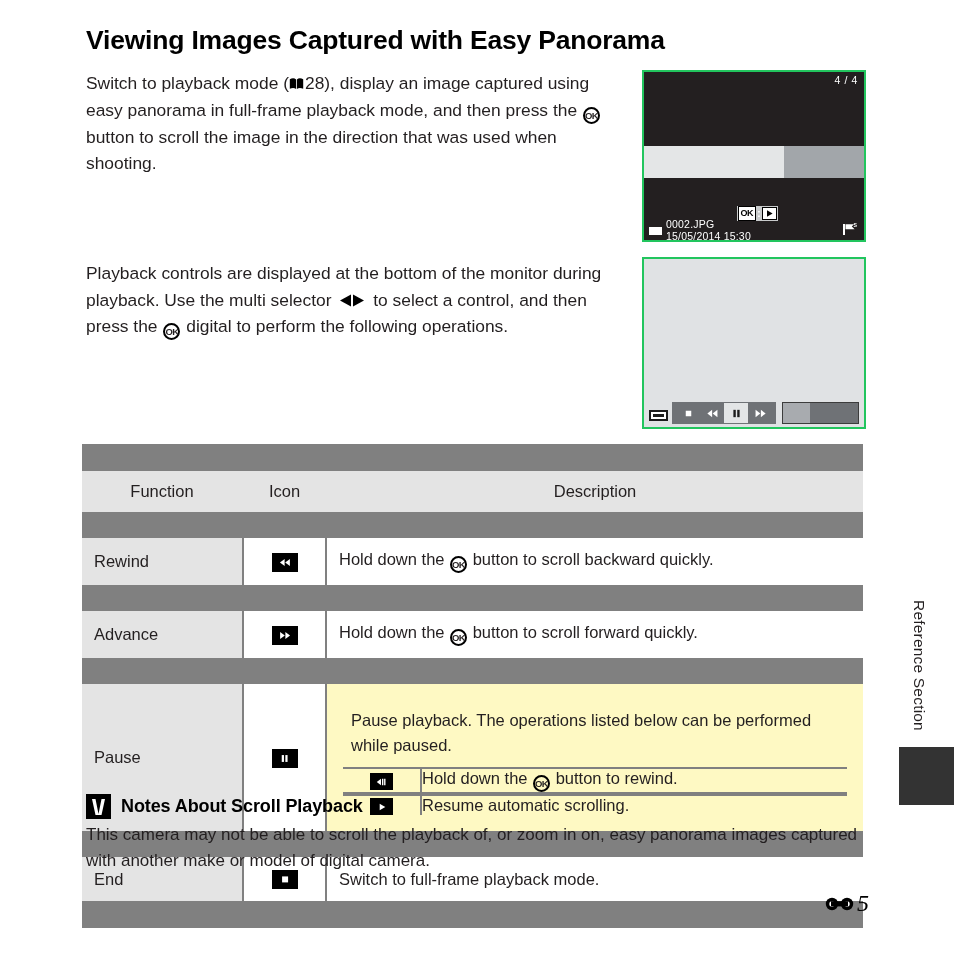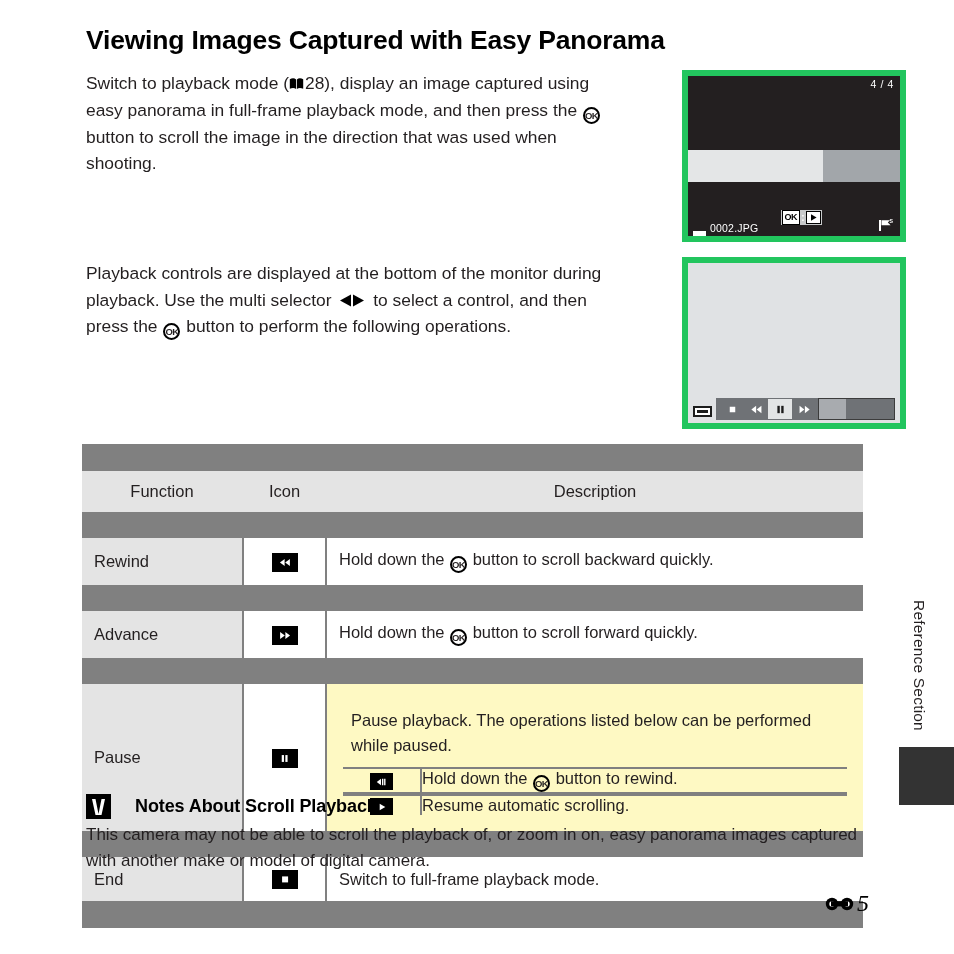--- a/index.html
+++ b/index.html
@@ -65,24 +65,23 @@
   }
   .ico-multi {
     width: 28px; height: 15px;
     vertical-align: -2px;
     margin: 0 2px;
   }
 
   
   .monitor {
     position: absolute;
-    border: 6px solid #22c55e;
+    border: 2px solid #22c55e;
     box-sizing: border-box;
     overflow: hidden;
-    margin-left: 40px;
   }
   #monitor-1 {
     left: 642px; top: 70px;
     width: 224px; height: 172px;
     background: #231f20;
   }
   #monitor-2 {
     left: 642px; top: 257px;
     width: 224px; height: 172px;
     background: #e0e2e4;
@@ -286,21 +285,21 @@
   .gbox-sm {
     width: 23px; height: 17px;
   }
 
   
   .notes-head {
     position: absolute;
     left: 86px; top: 794px;
     display: flex;
     align-items: center;
-    gap: 24px;
+    gap: 10px;
   }
   .notes-mark {
     width: 25px; height: 25px;
     background: #000;
     display: flex;
     align-items: center;
     justify-content: center;
   }
   .notes-title {
     font-size: 18px;
@@ -358,21 +357,21 @@
   <span>Switch to playback mode (</span><span class="ico ico-book"><svg viewBox="0 0 15 13" width="15" height="13">
         <path d="M0.8 2.2 C3 1 5.5 1 7.1 2.4 L7.1 12 C5.5 10.8 3 10.8 0.8 11.8 Z" fill="#000"></path>
         <path d="M14.2 2.2 C12 1 9.5 1 7.9 2.4 L7.9 12 C9.5 10.8 12 10.8 14.2 11.8 Z" fill="#000"></path>
       </svg></span><span>28), display an image captured using easy panorama in full-frame playback mode, and then press the </span><span class="ico ico-ok">OK</span><span> button to scroll the image in the direction that was used when shooting.</span>
 </div>
 
 <div class="para" id="para-2">
   <span>Playback controls are displayed at the bottom of the monitor during playback. Use the multi selector </span><span class="ico ico-multi"><svg viewBox="0 0 28 15" width="28" height="15">
         <polygon points="13,1.5 13,13.5 2,7.5" fill="#000"></polygon>
         <polygon points="15,1.5 15,13.5 26,7.5" fill="#000"></polygon>
-      </svg></span><span> to select a control, and then press the </span><span class="ico ico-ok">OK</span><span> button to perform the following operations.</span>
+      </svg></span><span> to select a control, and then press the </span><span class="ico ico-ok">OK</span><span> digital to perform the following operations.</span>
 </div>
 
 <div class="monitor" id="monitor-1">
   <div class="frame-counter">4 / 4</div>
   <div class="pano-strip">
     <div class="pano-light"></div>
     <div class="pano-dark"></div>
   </div>
   <div class="ok-badge">
     <span class="okbox">OK</span>

